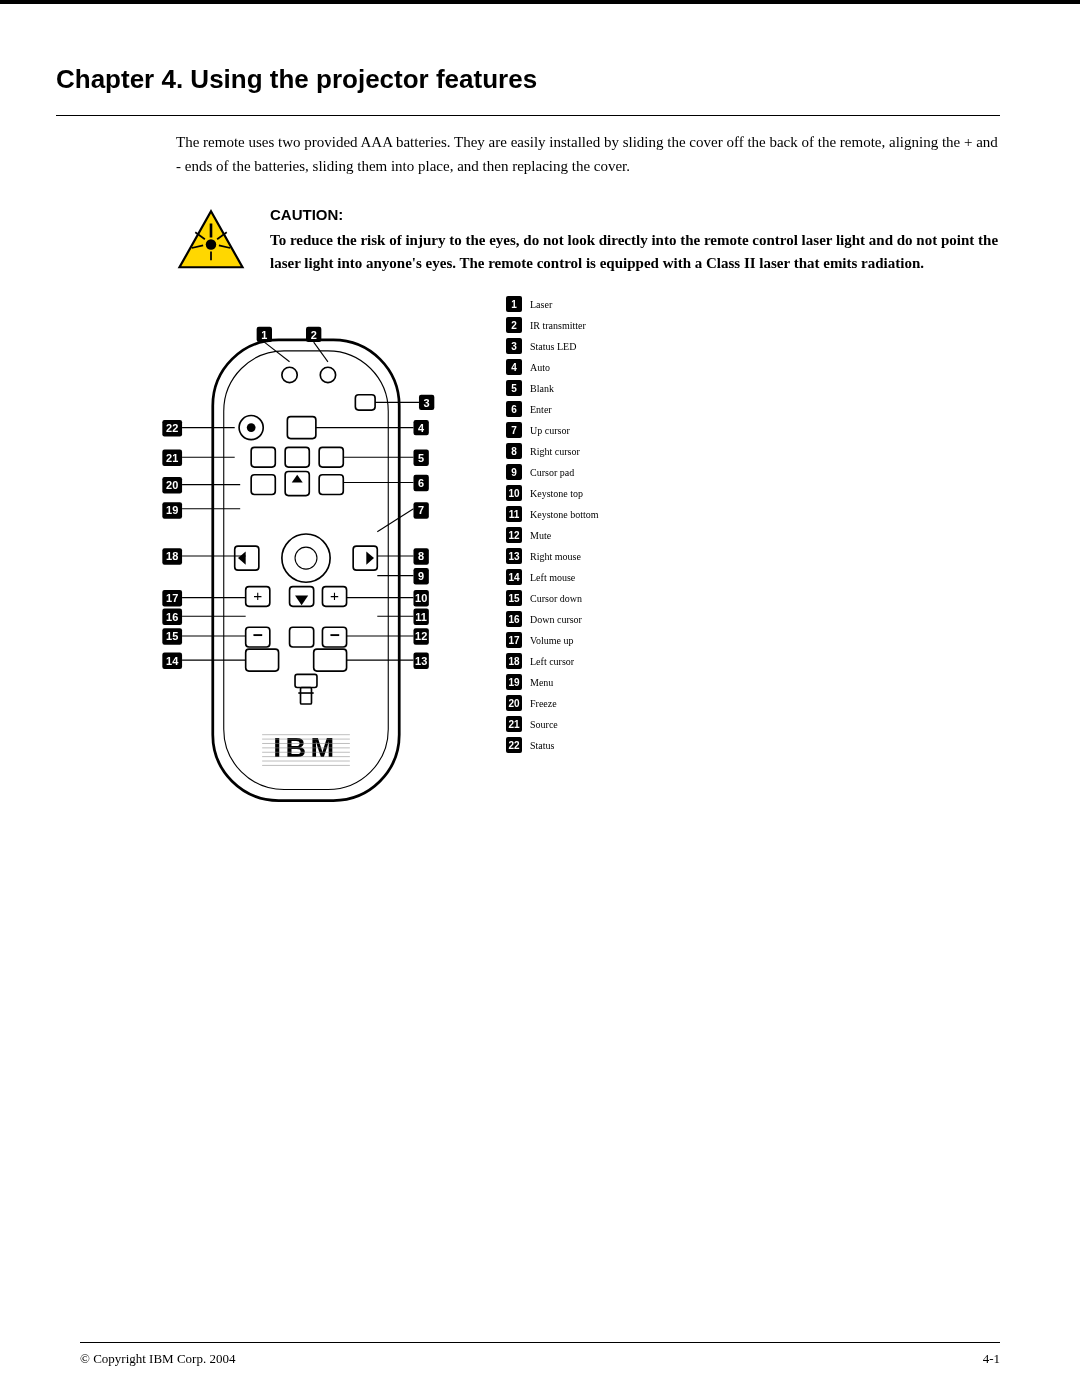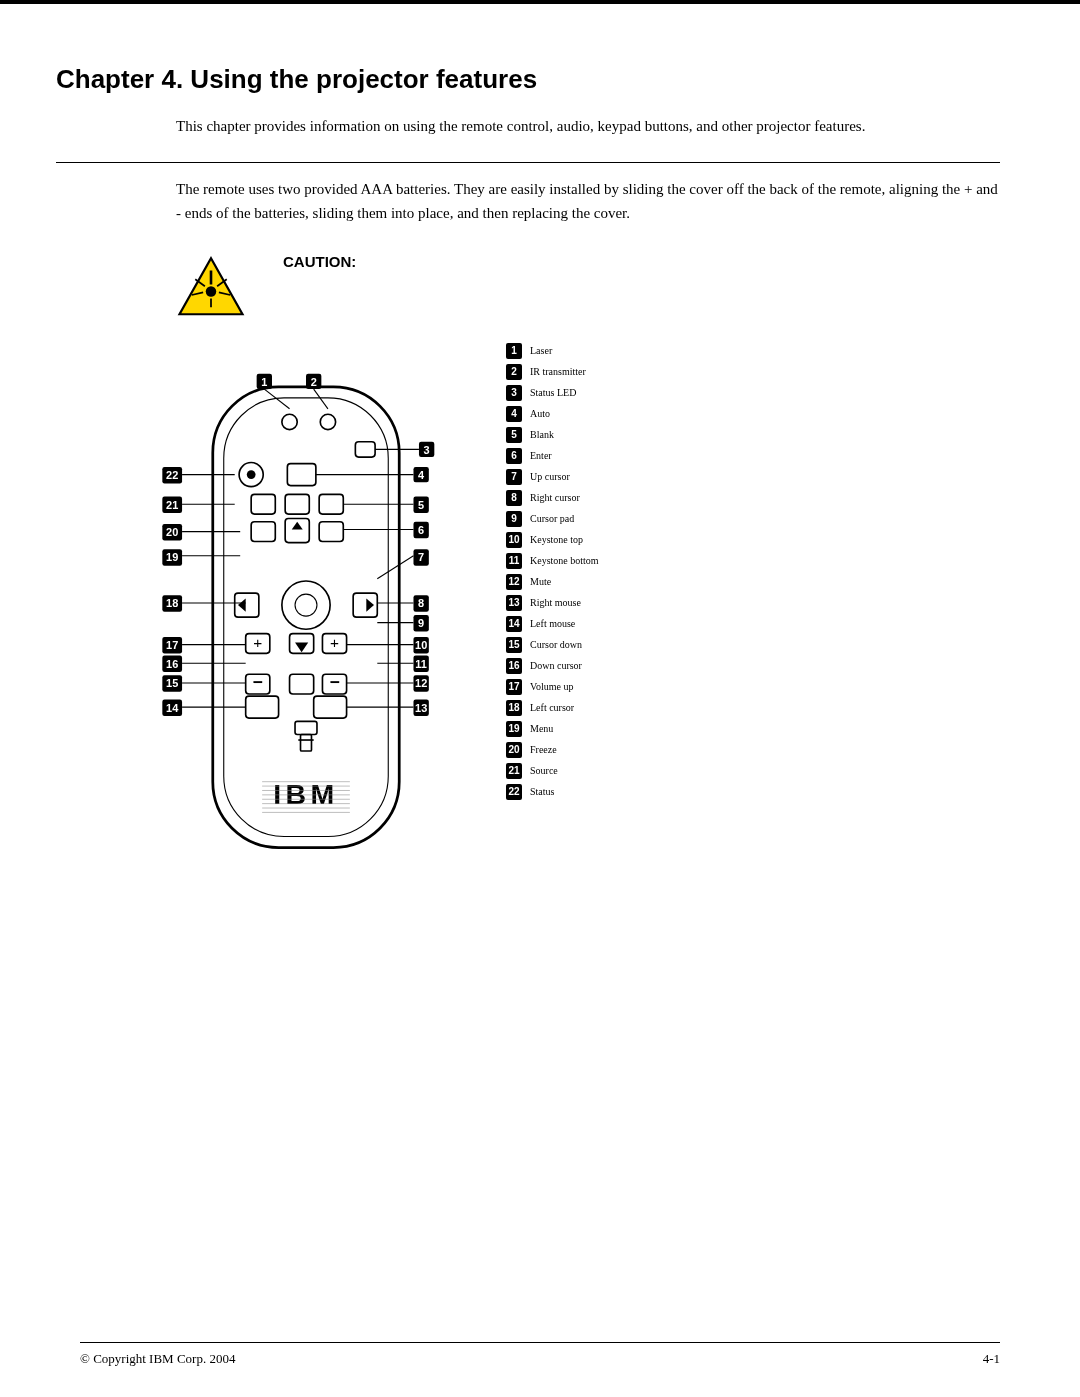--- a/index.html
+++ b/index.html
@@ -48,21 +48,21 @@
       margin-left: 120px;
       line-height: 1.6;
       margin-bottom: 28px;
       font-family: Liberation Serif, serif;
     }
     .caution-block {
       margin-left: 120px;
       margin-bottom: 20px;
       display: flex;
       align-items: flex-start;
-      gap: 37px;
+      gap: 24px;
     }
     .caution-icon {
       flex-shrink: 0;
       width: 70px;
       height: 70px;
     }
     .caution-text-block {
       flex: 1;
     }
     .caution-label {
@@ -139,21 +139,20 @@
     }
   </style>
 </head>
 <body>
 
 <div class="top-border"></div>
 
 <div class="page-content">
   <h1 class="chapter-title">Chapter 4. Using the projector features</h1>
 
-  <p class="intro-text">This chapter provides information on using the remote control, audio, keypad buttons, and other projector features.</p>
 
   <hr class="section-divider">
 
 
   <p class="section-text">The remote uses two provided AAA batteries. They are easily installed by sliding the cover off the back of the remote, aligning the + and - ends of the batteries, sliding them into place, and then replacing the cover.</p>
 
   <div class="caution-block">
     <svg class="caution-icon" viewBox="0 0 80 80" xmlns="http://www.w3.org/2000/svg">
 
       <polygon points="40,6 76,70 4,70" fill="#FFD700" stroke="#000" stroke-width="2.5"></polygon>
@@ -163,20 +162,21 @@
       <line x1="40" y1="52" x2="40" y2="62" stroke="black" stroke-width="2"></line>
 
       <line x1="22" y1="30" x2="33" y2="38" stroke="black" stroke-width="2"></line>
       <line x1="58" y1="30" x2="47" y2="38" stroke="black" stroke-width="2"></line>
       <line x1="18" y1="48" x2="31" y2="45" stroke="black" stroke-width="2"></line>
       <line x1="62" y1="48" x2="49" y2="45" stroke="black" stroke-width="2"></line>
 
     </svg>
     <div class="caution-text-block">
       <div class="caution-label">CAUTION:</div>
+      <div class="caution-body">To reduce the risk of injury to the eyes, do not look directly into the remote control laser light and do not point the laser light into anyone's eyes. The remote control is equipped with a Class II laser that emits radiation.</div>
     </div>
   </div>
 
 
   <div class="figure-area">
 
     <div class="remote-diagram">
       <svg viewBox="0 0 310 520" xmlns="http://www.w3.org/2000/svg" class="remote-svg">
 
         <rect x="70" y="40" width="170" height="420" rx="60" ry="60" fill="white" stroke="black" stroke-width="2.5"></rect>

